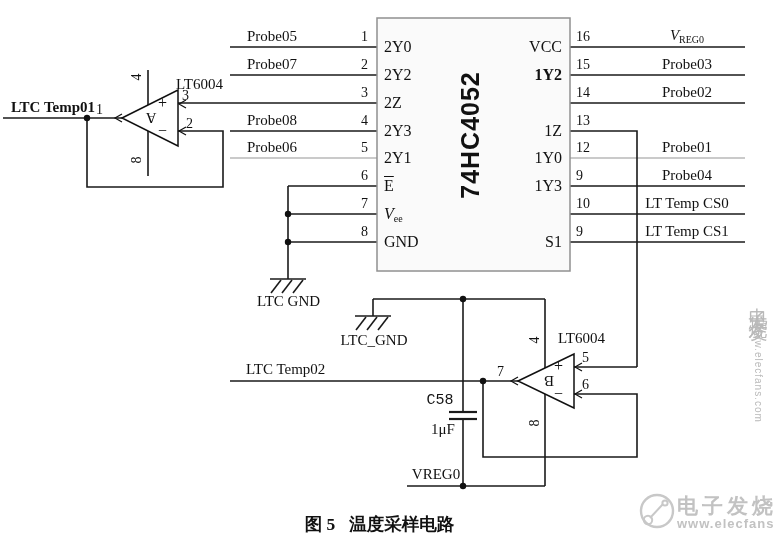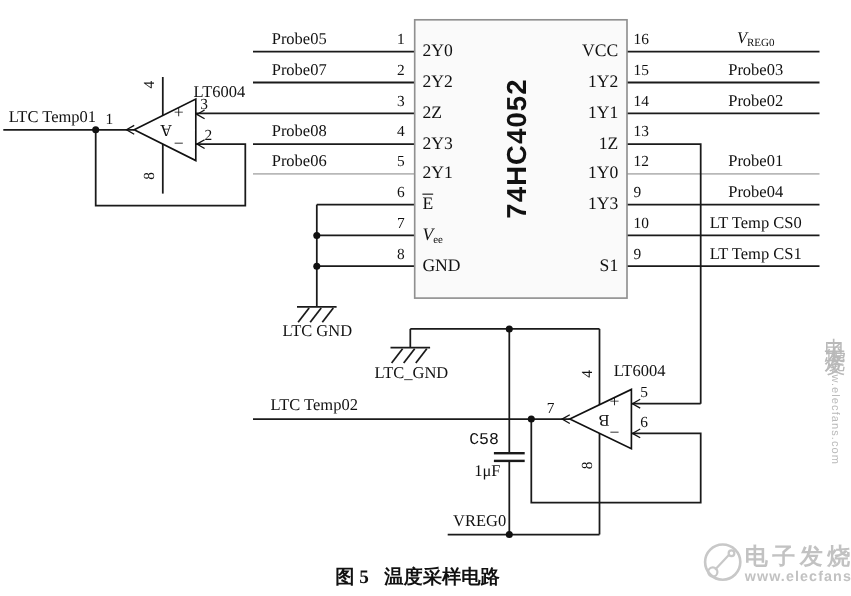--- a/index.html
+++ b/index.html
@@ -123,22 +123,21 @@
   <div class="lbl pname" style="left:384px;top:37px;">2Y0</div>
   <div class="lbl pname" style="left:384px;top:65px;">2Y2</div>
   <div class="lbl pname" style="left:384px;top:93px;">2Z</div>
   <div class="lbl pname" style="left:384px;top:121px;">2Y3</div>
   <div class="lbl pname" style="left:384px;top:148px;">2Y1</div>
   <div class="lbl pname" style="left:384px;top:176px;text-decoration:overline;">E</div>
   <div class="lbl pname" style="left:384px;top:204px;"><i>V</i><sub class="sub">ee</sub></div>
   <div class="lbl pname" style="left:384px;top:232px;">GND</div>
 
   <div class="lbl pname" style="left:470px;top:37px;width:92px;text-align:right;">VCC</div>
-  <div class="lbl pname" style="left:470px;top:65px;width:92px;text-align:right;">1Y2</div>
-  <div class="lbl pname" style="left:470px;top:93px;width:92px;text-align:right;">1Y1</div>
+  <div class="lbl pname" style="left:470px;top:65px;width:92px;text-align:right;font-weight:bold;">1Y2</div>
   <div class="lbl pname" style="left:470px;top:121px;width:92px;text-align:right;">1Z</div>
   <div class="lbl pname" style="left:470px;top:148px;width:92px;text-align:right;">1Y0</div>
   <div class="lbl pname" style="left:470px;top:176px;width:92px;text-align:right;">1Y3</div>
   <div class="lbl pname" style="left:470px;top:232px;width:92px;text-align:right;">S1</div>
 
   <div class="lbl pnum" style="left:336px;top:29px;width:32px;text-align:right;">1</div>
   <div class="lbl pnum" style="left:336px;top:57px;width:32px;text-align:right;">2</div>
   <div class="lbl pnum" style="left:336px;top:85px;width:32px;text-align:right;">3</div>
   <div class="lbl pnum" style="left:336px;top:113px;width:32px;text-align:right;">4</div>
   <div class="lbl pnum" style="left:336px;top:140px;width:32px;text-align:right;">5</div>
@@ -170,21 +169,21 @@
 
   <div class="lbl part" style="left:176px;top:76px;">LT6004</div>
   <div class="lbl rot180" style="left:141px;top:108px;width:20px;height:20px;font-size:15px;line-height:20px;">A</div>
   <div class="lbl" style="left:158px;top:95px;font-size:16px;line-height:16px;">+</div>
   <div class="lbl" style="left:158px;top:123px;font-size:16px;line-height:16px;">−</div>
   <div class="lbl rotccw small" style="left:128px;top:69px;width:18px;height:16px;">4</div>
   <div class="lbl rotccw small" style="left:128px;top:152px;width:18px;height:16px;">8</div>
   <div class="lbl pnum" style="left:96px;top:102px;">1</div>
   <div class="lbl pnum" style="left:182px;top:88px;">3</div>
   <div class="lbl pnum" style="left:186px;top:116px;">2</div>
-  <div class="lbl net" style="left:8px;top:99px;width:90px;text-align:left;">LTC Temp01</div>
+  <div class="lbl net" style="left:8px;top:99px;width:90px;text-align:center;font-weight:bold;">LTC Temp01</div>
 
   <div class="lbl part" style="left:558px;top:330px;">LT6004</div>
   <div class="lbl rot180" style="left:539px;top:371px;width:20px;height:20px;font-size:15px;line-height:20px;">B</div>
   <div class="lbl" style="left:554px;top:358px;font-size:16px;line-height:16px;">+</div>
   <div class="lbl" style="left:554px;top:386px;font-size:16px;line-height:16px;">−</div>
   <div class="lbl rotccw small" style="left:526px;top:332px;width:18px;height:16px;">4</div>
   <div class="lbl rotccw small" style="left:526px;top:415px;width:18px;height:16px;">8</div>
   <div class="lbl pnum" style="left:497px;top:364px;">7</div>
   <div class="lbl pnum" style="left:582px;top:350px;">5</div>
   <div class="lbl pnum" style="left:582px;top:377px;">6</div>

